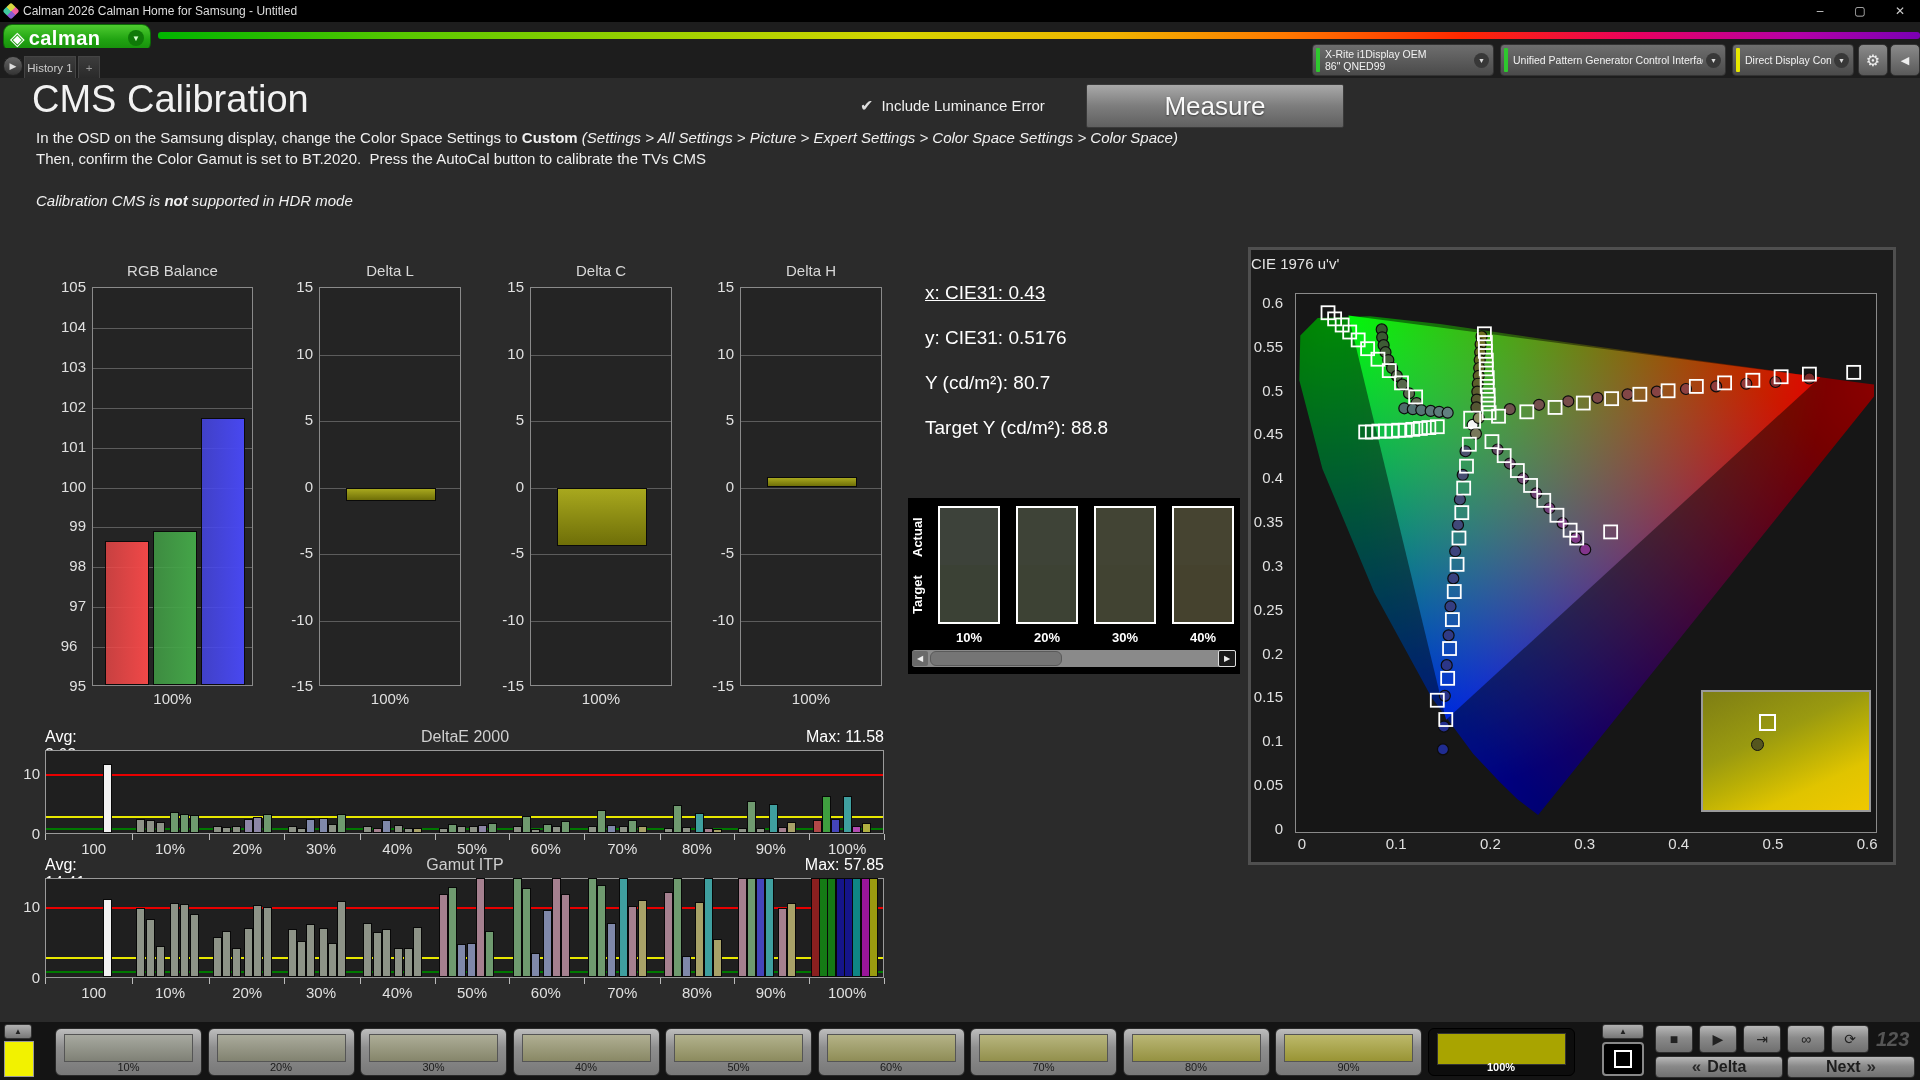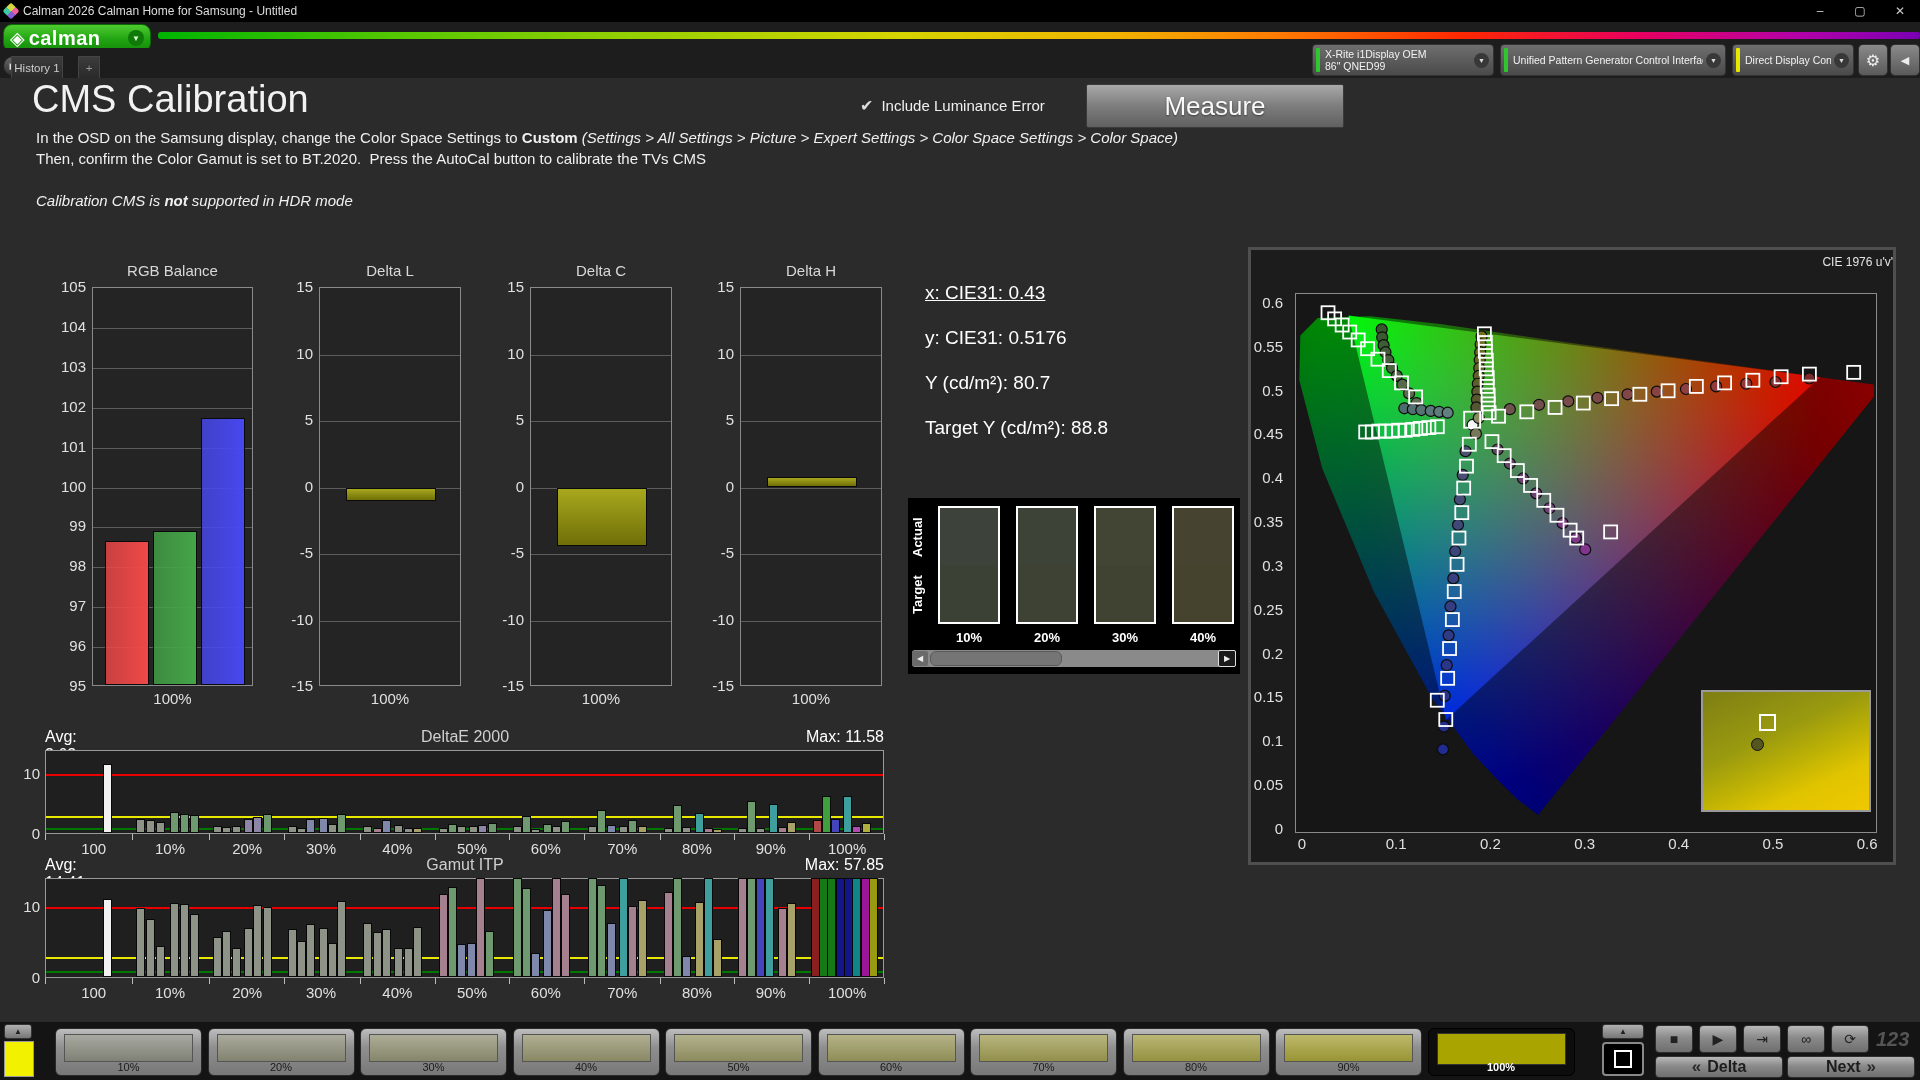--- a/index.html
+++ b/index.html
@@ -64,21 +64,21 @@
   .rowlab{position:absolute;left:2px;width:16px;color:#fff;font-size:13px;font-weight:bold;
      writing-mode:vertical-rl;transform:rotate(180deg);text-align:center;}
   .swcell{position:absolute;top:8px;width:62px;height:118px;border:2px solid #fff;box-sizing:border-box;}
   .swhalf{position:absolute;left:0;width:100%;height:50%;}
   .swlabel{position:absolute;width:66px;text-align:center;font-size:13px;color:#fff;font-weight:bold;top:132px;}
   #swscroll{position:absolute;left:4px;top:152px;width:324px;height:17px;background:#8a8a8a;border-radius:3px;display:flex;align-items:center;}
   .scrollarrow{width:16px;height:15px;background:#6a6a6a;color:#eee;font-size:8px;display:flex;align-items:center;justify-content:center;border-radius:2px;}
   #swthumb{width:130px;height:13px;background:#757575;border:1px solid #5a5a5a;border-radius:6px;margin-left:2px;}
   
   #ciepanel{left:1248px;top:247px;width:648px;height:618px;background:#1c1c1c;border:3px solid #4f4f4f;box-sizing:border-box;}
-  #cietitle{position:absolute;left:0;top:5px;width:100%;text-align:right;font-size:12px;color:#e4e4e4;}
+  #cietitle{position:absolute;left:0;top:5px;width:100%;text-align:left;font-size:15px;color:#e4e4e4;}
   #cieplot{position:absolute;left:44px;top:43px;width:580px;height:538px;background:#161616;border:1px solid #8a8a8a;}
   .cielab{position:absolute;font-size:15px;color:#e0e0e0;}
   #cieinset{position:absolute;left:450px;top:440px;width:166px;height:118px;border:2px solid #9a9a9a;
      background:linear-gradient(155deg,#7e7e14 0%,#9a9a10 38%,#b8ae06 55%,#e0c400 75%,#f0c800 100%);}
   #insetsq{position:absolute;left:56px;top:22px;width:13px;height:13px;border:2px solid #fff;}
   #insetdot{position:absolute;left:48px;top:46px;width:11px;height:11px;border-radius:50%;background:#55551e;border:1px solid #111;}
   
   .dehead{position:absolute;font-size:16px;color:#fff;}
   .detitle{position:absolute;font-size:16px;color:#cfcfcf;text-align:center;width:300px;}
   .deplot{position:absolute;left:45px;width:839px;background:#1f1f1f;border:1px solid #9a9a9a;box-sizing:border-box;}
@@ -127,21 +127,21 @@
   <div class="abs" id="brandrow"></div>
   <div class="abs" id="rainbow"></div>
   <div class="abs" id="calmanbtn">
     <span id="calmanlogo">◈</span>
     <span id="calmanname">calman</span>
     <span id="calmandrop">▼</span>
   </div>
 
   <div class="abs" id="tabrow"></div>
   <div class="abs" id="tabscroll">▶</div>
-  <div class="abs tab" style="left:11px;width:52px;">History 1</div>
+  <div class="abs tab" style="left:24px;width:52px;">History 1</div>
   <div class="abs tab" style="left:78px;width:22px;color:#999;">+</div>
 
   <div class="abs conn" style="left:1312px;width:182px;">
     <div class="connstripe" style="background: rgb(46, 200, 46);"></div>
     <div class="conntext">
       <div class="connlabel">X-Rite i1Display OEM</div>
       <div class="connsub">86" QNED99</div>
     </div>
     <div class="conndrop">▼</div>
   </div>
@@ -187,21 +187,21 @@
         <div class="gline" style="top: 199.5px;"></div>
         <div class="gline" style="top: 159.6px;"></div>
         <div class="gline" style="top: 119.7px;"></div>
         <div class="gline" style="top: 79.8px;"></div>
         <div class="gline" style="top: 39.9px;"></div>
         <div class="bar" style="left: 12px; bottom: 0px; width: 44px; height: 143.64px; background: linear-gradient(90deg, rgba(240, 72, 72, 0.8), rgb(240, 72, 72));"></div>
         <div class="bar" style="left: 60px; bottom: 0px; width: 44px; height: 153.615px; background: linear-gradient(90deg, rgba(68, 165, 72, 0.8), rgb(68, 165, 72));"></div>
         <div class="bar" style="left: 108px; bottom: 0px; width: 44px; height: 267.33px; background: linear-gradient(90deg, rgba(72, 72, 240, 0.8), rgb(72, 72, 240));"></div>
       </div>
       <div class="ytick" style="left: 52px; top: 677px;">95</div>
-      <div class="ytick" style="left: 52px; top: 637.1px;">96</div>
+      <div class="ytick" style="left: 52px; top: 637.1px; text-align: center;">96</div>
       <div class="ytick" style="left: 52px; top: 597.2px;">97</div>
       <div class="ytick" style="left: 52px; top: 557.3px;">98</div>
       <div class="ytick" style="left: 52px; top: 517.4px;">99</div>
       <div class="ytick" style="left: 52px; top: 477.5px;">100</div>
       <div class="ytick" style="left: 52px; top: 437.6px;">101</div>
       <div class="ytick" style="left: 52px; top: 397.7px;">102</div>
       <div class="ytick" style="left: 52px; top: 357.8px;">103</div>
       <div class="ytick" style="left: 52px; top: 317.9px;">104</div>
       <div class="ytick" style="left: 52px; top: 278px;">105</div>
       <div class="xlab100" style="left: 92px; top: 690px; width: 161px;">100%</div>

